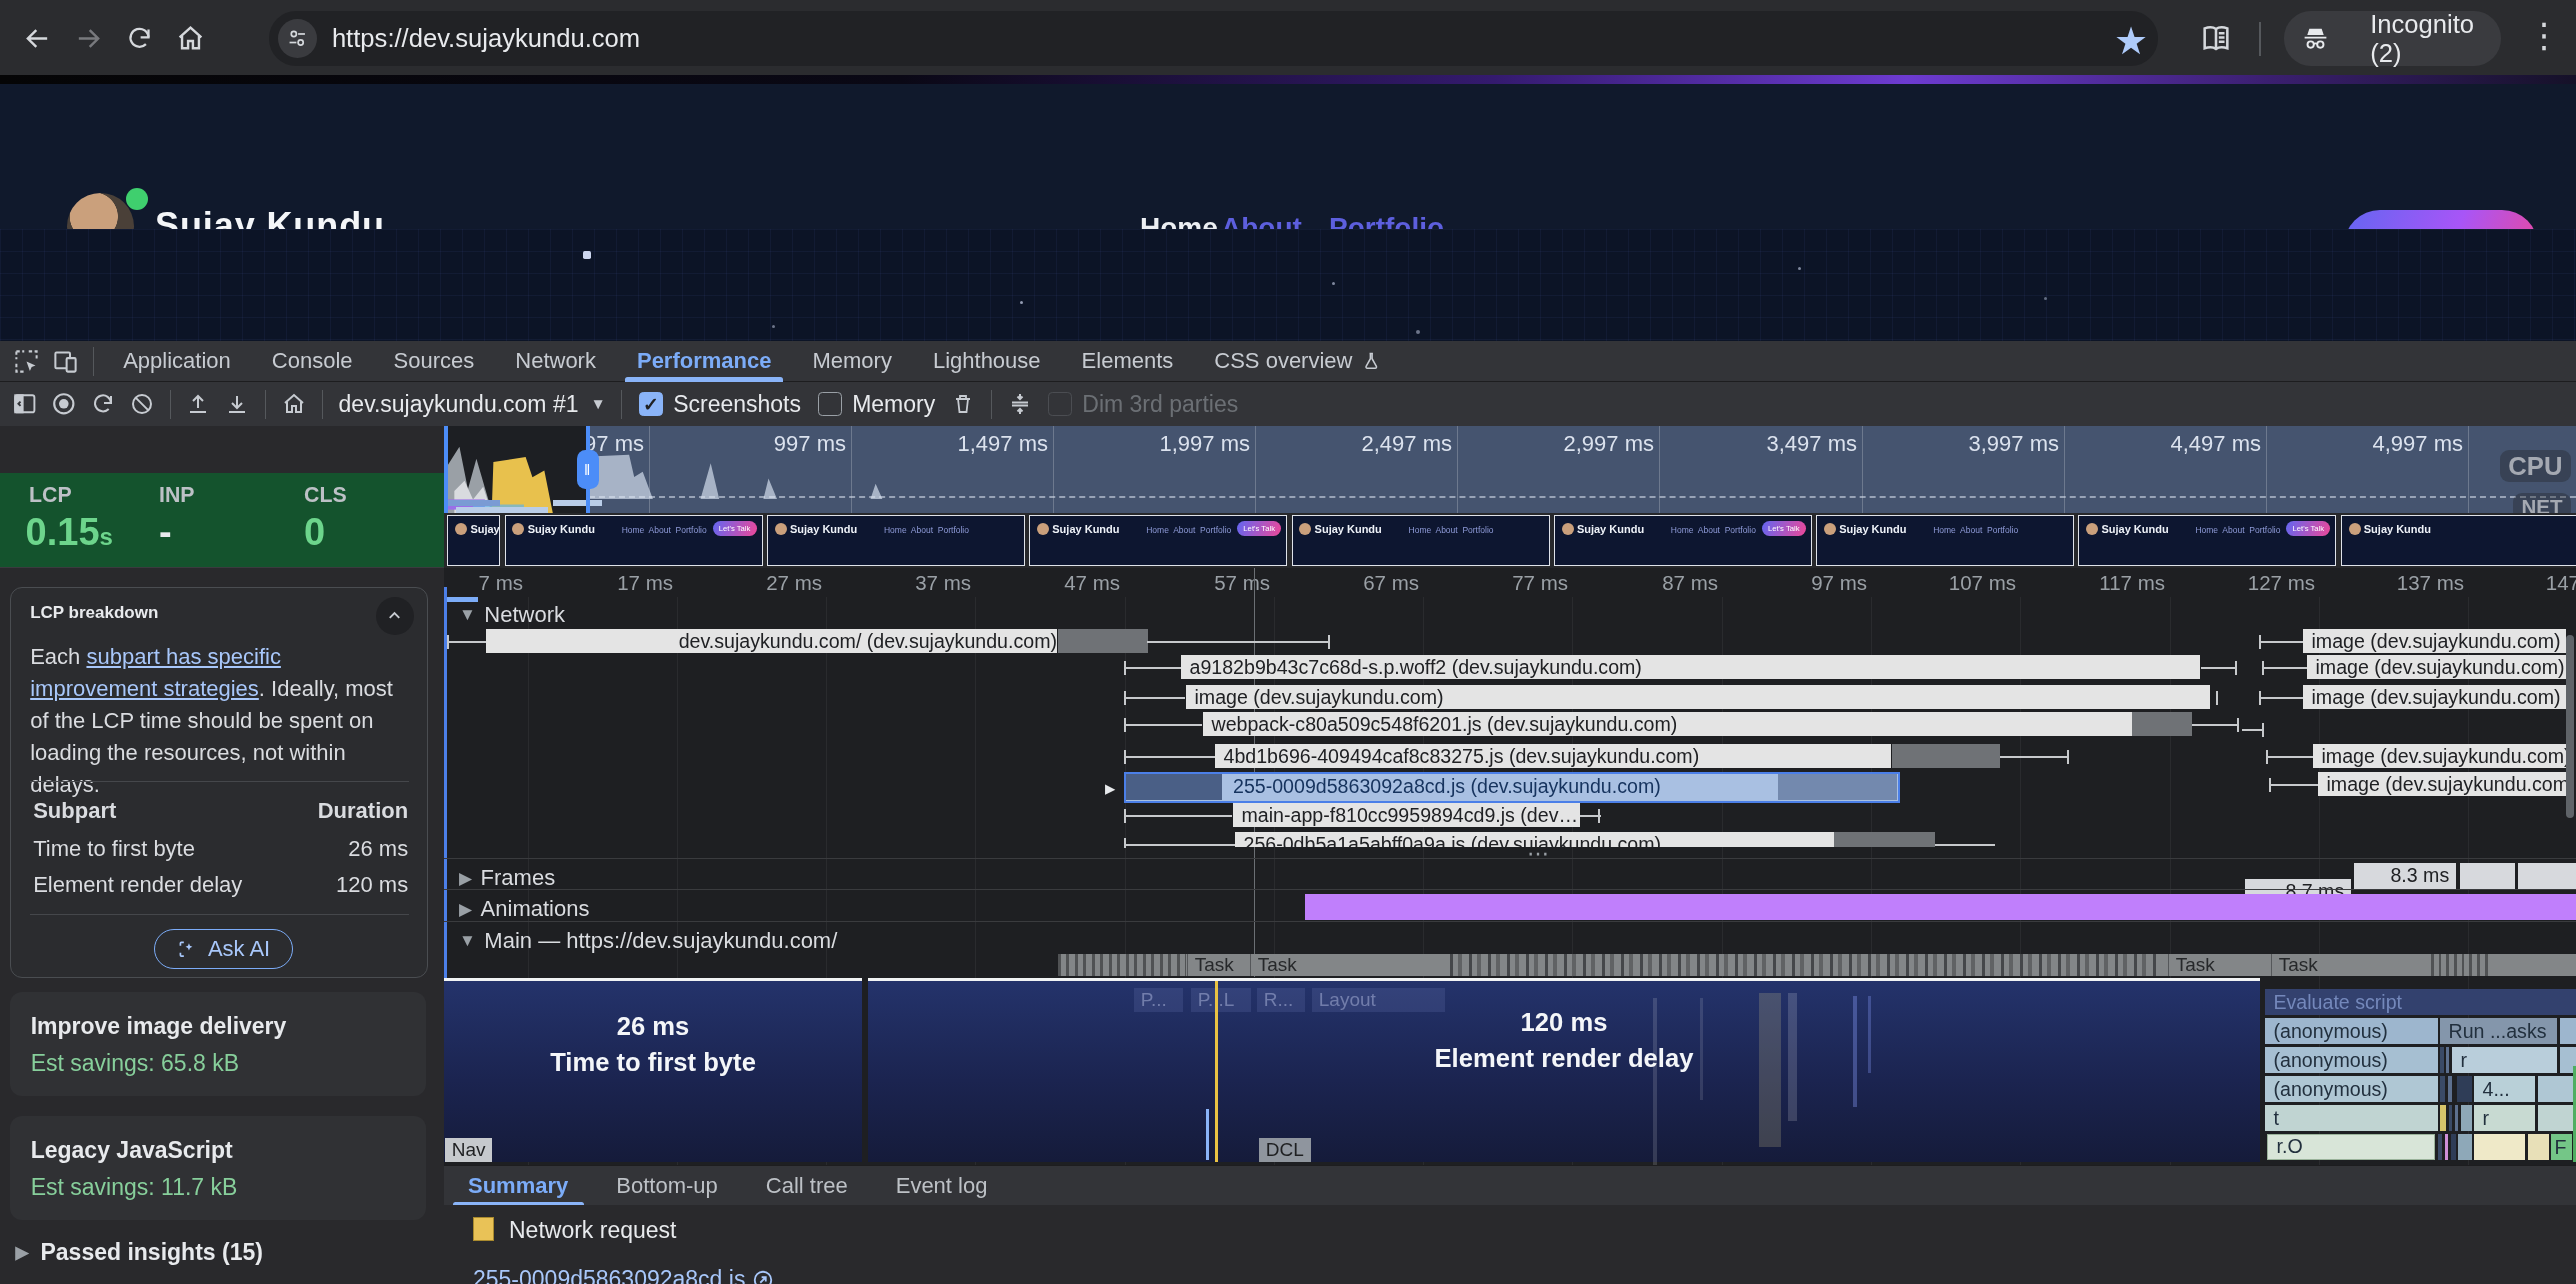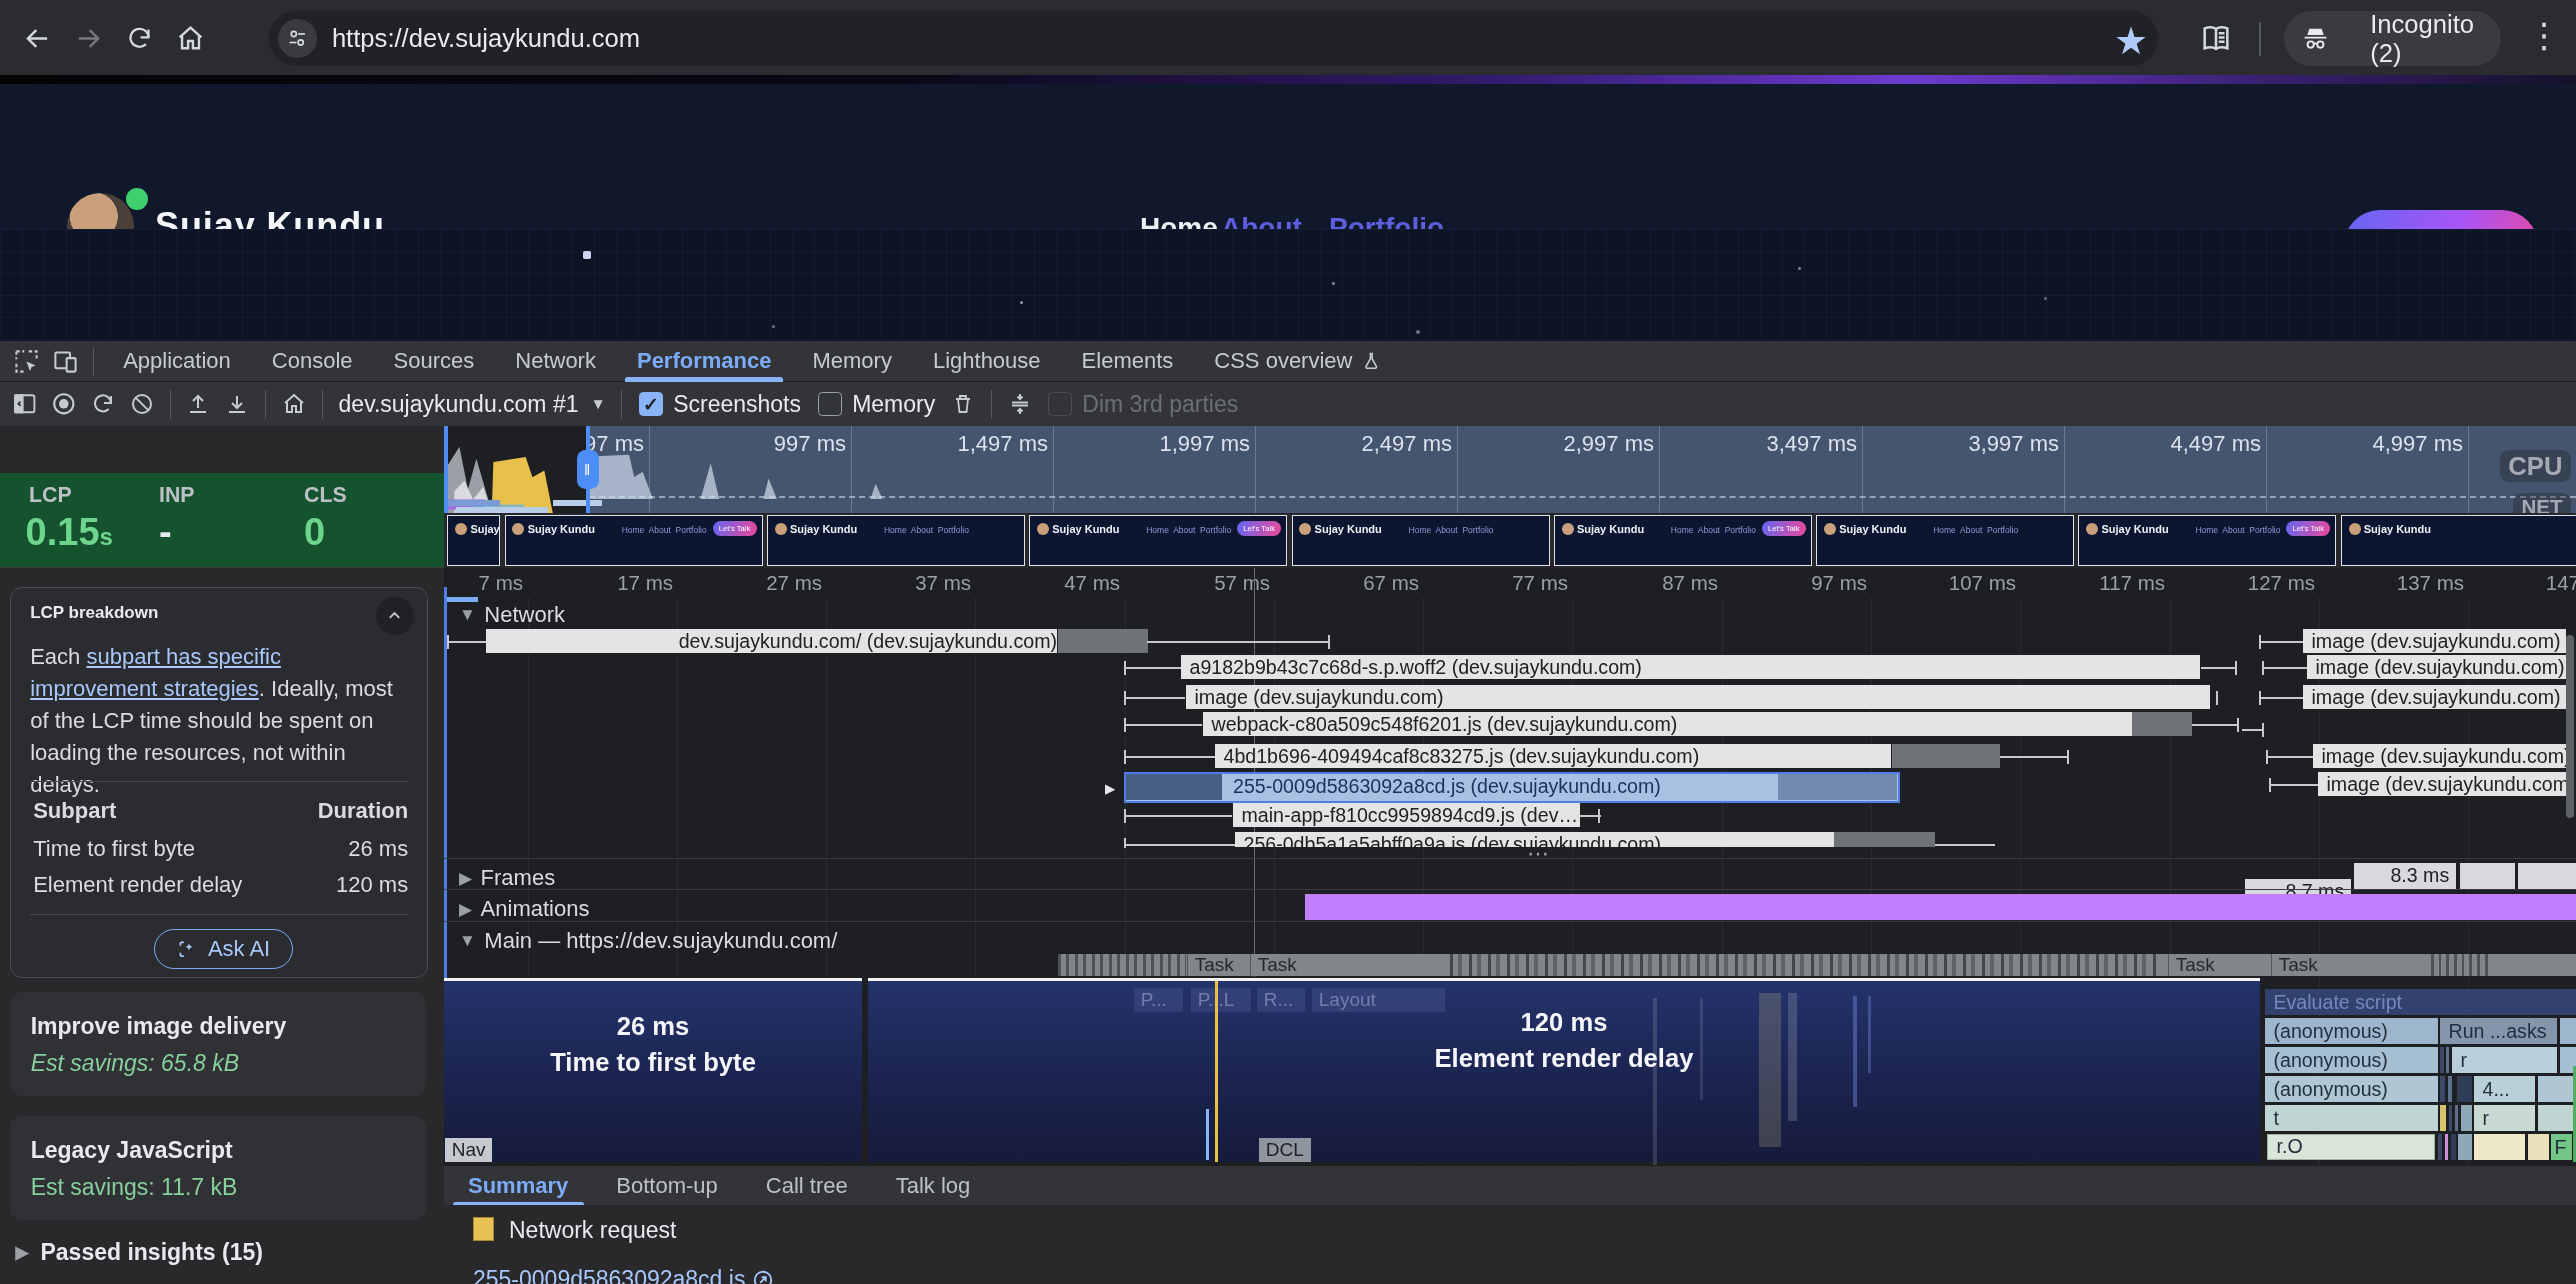--- a/index.html
+++ b/index.html
@@ -341,21 +341,21 @@
       <svg width="20.5" height="20.5" viewBox="0 0 24 24" fill="none" stroke="#a8c7fa" stroke-width="2">
           <path d="M4 8V5a1 1 0 0 1 1-1h3M4 16v3a1 1 0 0 0 1 1h3"></path>
           <path d="M14 5l1.2 3L18 9.2 15.2 10.4 14 13.4 12.8 10.4 10 9.2 12.8 8z" fill="#a8c7fa" stroke="none"></path>
         </svg>
       <span>Ask AI</span>
     </div>
   </div>
 
   <div class="abs card" style="top:992px;height:104px;background:#303134;">
     <div style="position:absolute;left:20.5px;top:20.5px;font-size:23px;font-weight:bold;color:#e8eaed;">Improve image delivery</div>
-    <div class="savings" style="position:absolute;left:20.5px;top:58px;font-style:italic;">Est savings: 65.8 kB</div>
+    <div class="savings" style="position:absolute;left:20.5px;top:58px;">Est savings: 65.8 kB</div>
   </div>
   <div class="abs card" style="top:1116px;height:104px;background:#303134;">
     <div style="position:absolute;left:20.5px;top:20.5px;font-size:23px;font-weight:bold;color:#e8eaed;">Legacy JavaScript</div>
     <div class="savings" style="position:absolute;left:20.5px;top:58px;">Est savings: 11.7 kB</div>
   </div>
   <div class="abs" style="left:15.4px;top:1239px;display:flex;align-items:center;gap:12px;font-size:23px;font-weight:bold;color:#e8eaed;">
     <span class="tri">▶</span>
     <span>Passed insights (15)</span>
   </div>
 
@@ -665,21 +665,21 @@
   <div class="frow" style="left:2551px;top:1134px;width:21.3px;background:#74c687;padding-left:3.4px;">F</div>
   <div class="abs" style="left:2573px;top:1066px;width:2.6px;height:96px;background:#4fae62;"></div>
 
   <div class="abs bt-bar">
     <div class="bt-tab" style="color:#7cacf8;font-weight:bold;position:relative;">
       <span>Summary</span>
       <div style="position:absolute;left:-15.4px;right:-15.4px;bottom:-8.5px;height:5.1px;background:#8ab4f8;border-radius:2.6px;"></div>
     </div>
     <div class="bt-tab">Bottom-up</div>
     <div class="bt-tab">Call tree</div>
-    <div class="bt-tab">Talk log</div>
+    <div class="bt-tab">Event log</div>
   </div>
   <div class="abs summary">
     <div style="position:absolute;left:29px;top:12px;width:20.5px;height:24px;background:#e9c257;border:1.7px solid #a98a2e;box-sizing:border-box;"></div>
     <div style="position:absolute;left:65px;top:12px;font-size:23px;color:#e8eaed;">Network request</div>
     <div style="position:absolute;left:29px;top:61px;font-size:23px;display:flex;align-items:center;gap:6.8px;">
       <a class="link" style="text-decoration:underline;">255-0009d5863092a8cd.js</a>
       <svg width="22" height="22" viewBox="0 0 24 24" fill="none" stroke="#a8c7fa" stroke-width="2">
           <circle cx="12" cy="12" r="9"></circle>
           <path d="M9 15l6-6M10.5 9H15v4.5"></path>
         </svg>

